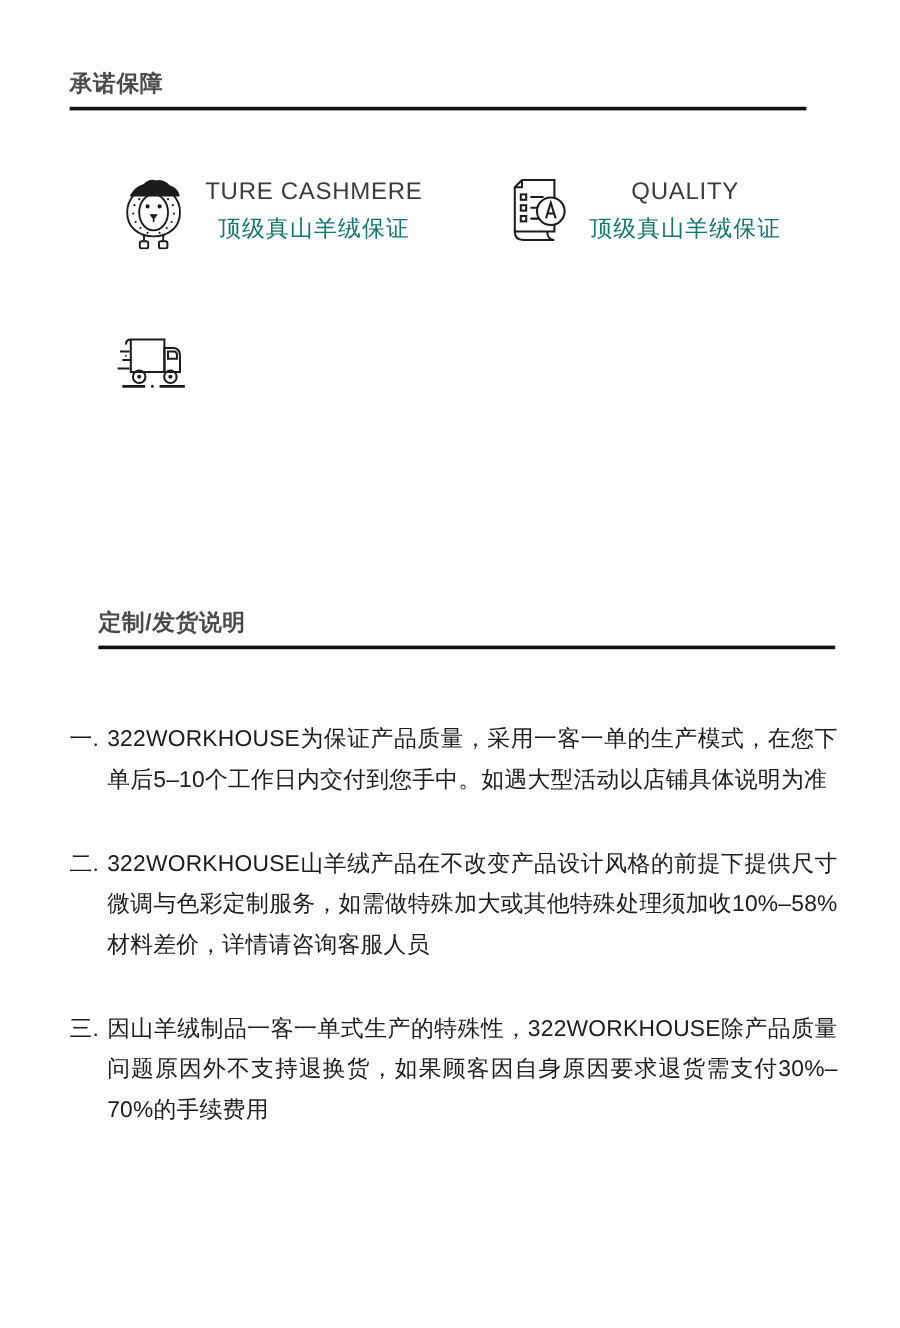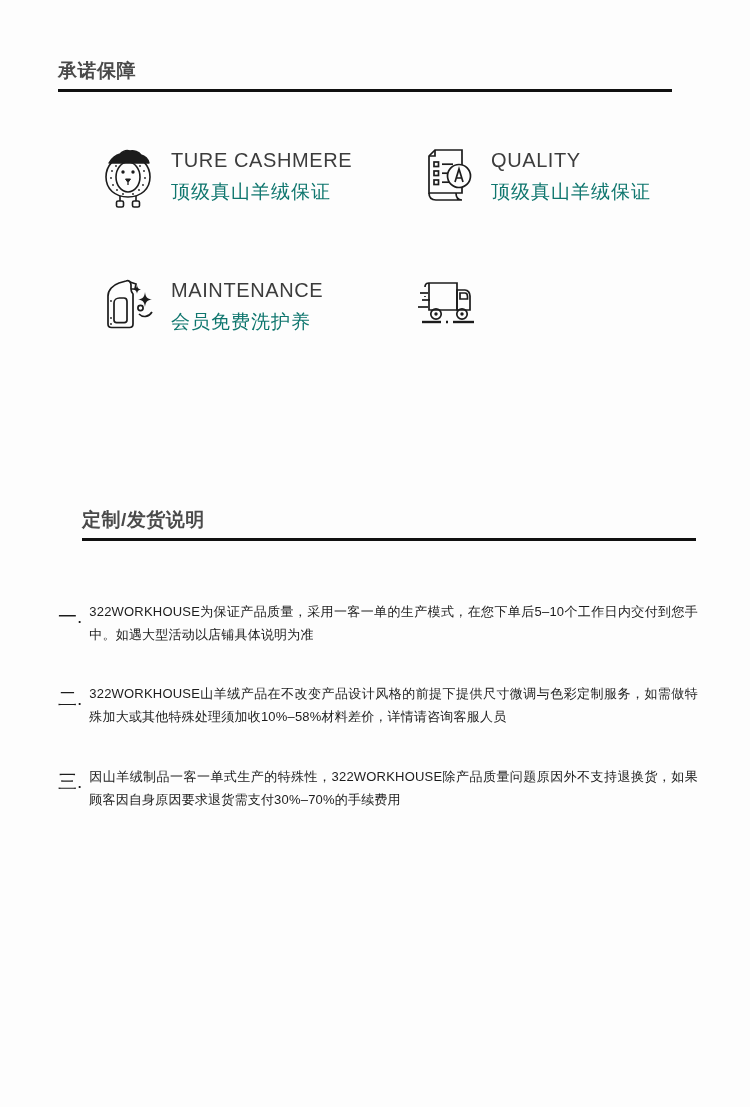--- a/index.html
+++ b/index.html
@@ -47,20 +47,21 @@
 
   
   .features {
     position: absolute;
     left: 95px;
     top: 140px;
     width: 600px;
     display: grid;
     grid-template-columns: 320px 280px;
     grid-template-rows: 130px 110px;
+    text-align: center;
   }
   .feature {
     display: flex;
     align-items: flex-start;
   }
   .feature .icon-wrap {
     width: 66px;
     flex: 0 0 66px;
     display: flex;
     align-items: flex-start;
@@ -102,21 +103,21 @@
   }
   .note .marker {
     flex: 0 0 auto;
     font-size: 19px;
     color: #1c1c1c;
     line-height: 1.78;
     padding-right: 7px;
     white-space: nowrap;
   }
   .note .body {
-    font-size: 13px;
+    font-size: 19px;
     color: #1c1c1c;
     line-height: 1.78;
     letter-spacing: 0.2px;
     text-align: justify;
   }
 </style>
 </head>
 <body>
 
 <div class="page">
@@ -191,47 +192,20 @@
           <circle cx="38" cy="30" r="11.5" fill="#fdfdfd"></circle>
           <path d="M34 36 L38 23 L42 36 M35.5 32 L40.5 32" stroke-width="1.7"></path>
         </svg>
       </div>
       <div class="labels">
         <div class="en">QUALITY</div>
         <div class="cn">顶级真山羊绒保证</div>
       </div>
     </div>
 
-    <div class="feature">
-      <div class="icon-wrap">
-        <svg width="58" height="56" viewBox="0 0 58 56" fill="none" stroke="#1c1c1c" stroke-width="1.7">
-
-          <path d="M9 20 C9 14 14 9 20 7 L27 5 C30 4 32 6 32 9 L32 13 C32 16 33 17 34 18 L34 48 C34 50 32.5 51.5 30.5 51.5 L12.5 51.5 C10.5 51.5 9 50 9 48 Z"></path>
-
-          <path d="M31 6 L37 8 L36 13 L32 13"></path>
-
-          <path d="M15 27 C15 24 17.5 22 20.5 22 L25 22 C27 22 28 23.5 28 25.5 L28 44 C28 45.6 26.8 46.6 25.3 46.6 L17.5 46.6 C16 46.6 15 45.5 15 44 Z"></path>
-
-          <circle cx="12" cy="25" r="0.9" fill="#1c1c1c" stroke="none"></circle>
-          <circle cx="12" cy="42" r="0.9" fill="#1c1c1c" stroke="none"></circle>
-          <circle cx="12" cy="48" r="0.9" fill="#1c1c1c" stroke="none"></circle>
-
-          <path d="M46 16 C46.6 21.2 48.3 22.9 53 23.6 C48.3 24.3 46.6 26 46 31 C45.4 26 43.7 24.3 39 23.6 C43.7 22.9 45.4 21.2 46 16 Z" fill="#1c1c1c" stroke="none"></path>
-
-          <path d="M38 9 C38.4 12 39.4 13 42 13.4 C39.4 13.8 38.4 14.8 38 17.8 C37.6 14.8 36.6 13.8 34 13.4 C36.6 13 37.6 12 38 9 Z" fill="#1c1c1c" stroke="none"></path>
-
-          <path d="M40 38 C44 42 50 41 53 36" stroke-width="1.7"></path>
-          <circle cx="41.5" cy="32" r="2.6"></circle>
-        </svg>
-      </div>
-      <div class="labels">
-        <div class="en">MAINTENANCE</div>
-        <div class="cn">会员免费洗护养</div>
-      </div>
-    </div>
 
     <div class="feature">
       <div class="icon-wrap">
         <svg width="62" height="50" viewBox="0 0 62 50" fill="none" stroke="#1c1c1c" stroke-width="1.7">
 
           <path d="M12 7 L40 7 L40 34 L12 34 Z M12 7 C9 7 8 9 8 11"></path>
 
           <path d="M40 14 L48 14 C51 14 53 17 53 20 L53 34 L40 34 Z"></path>
           <path d="M43 17 L48 17 C49.6 17 50.5 18.6 50.5 20.4 L50.5 23 L43 23 Z"></path>
 

